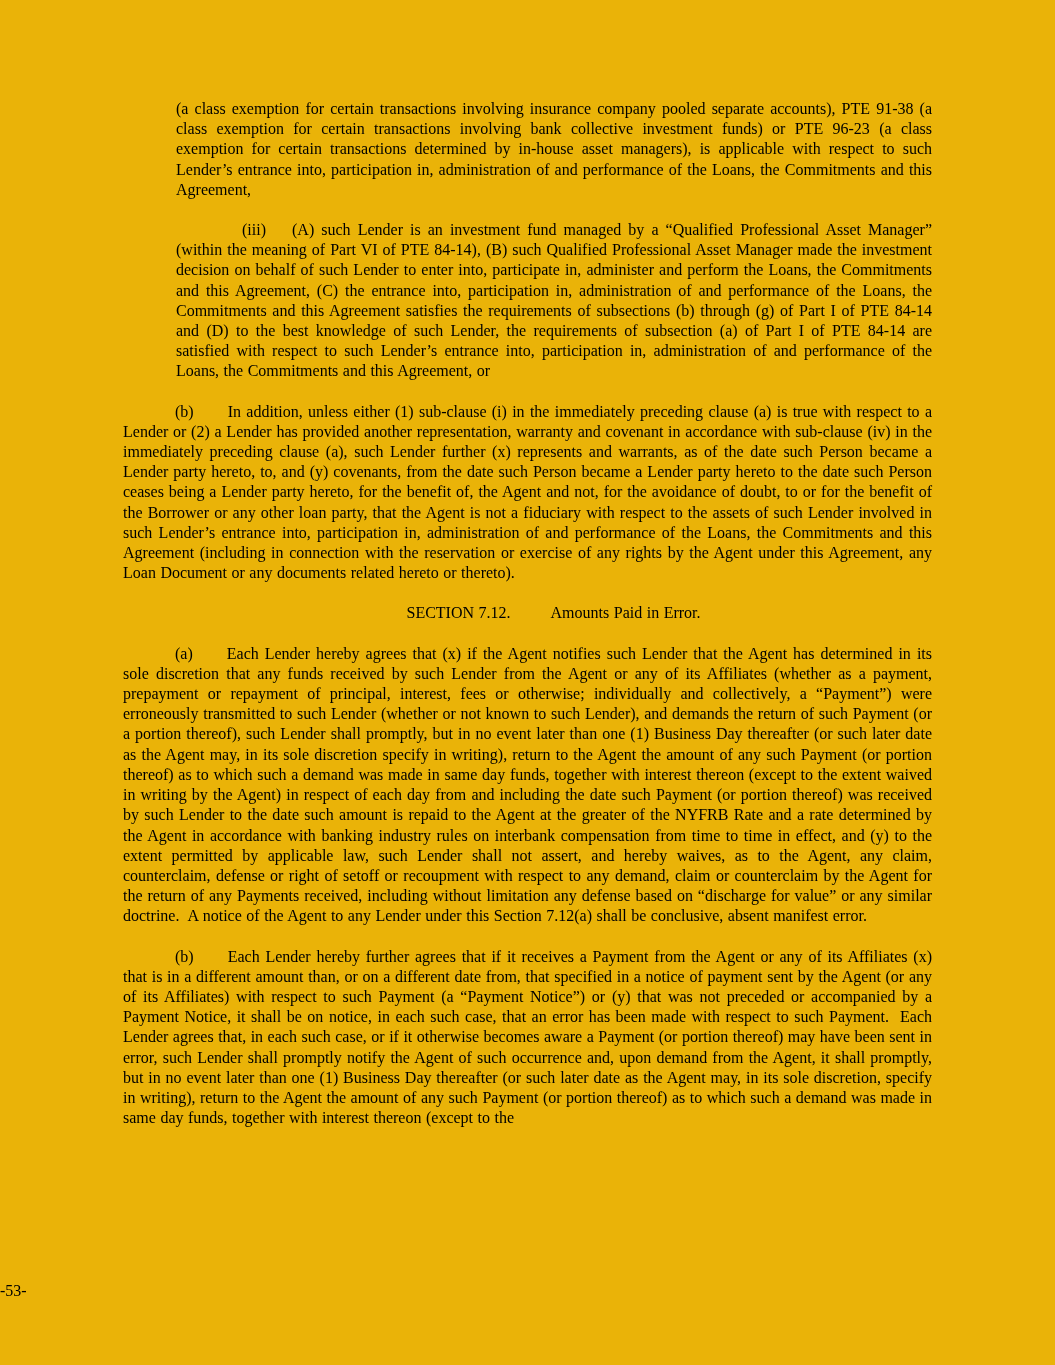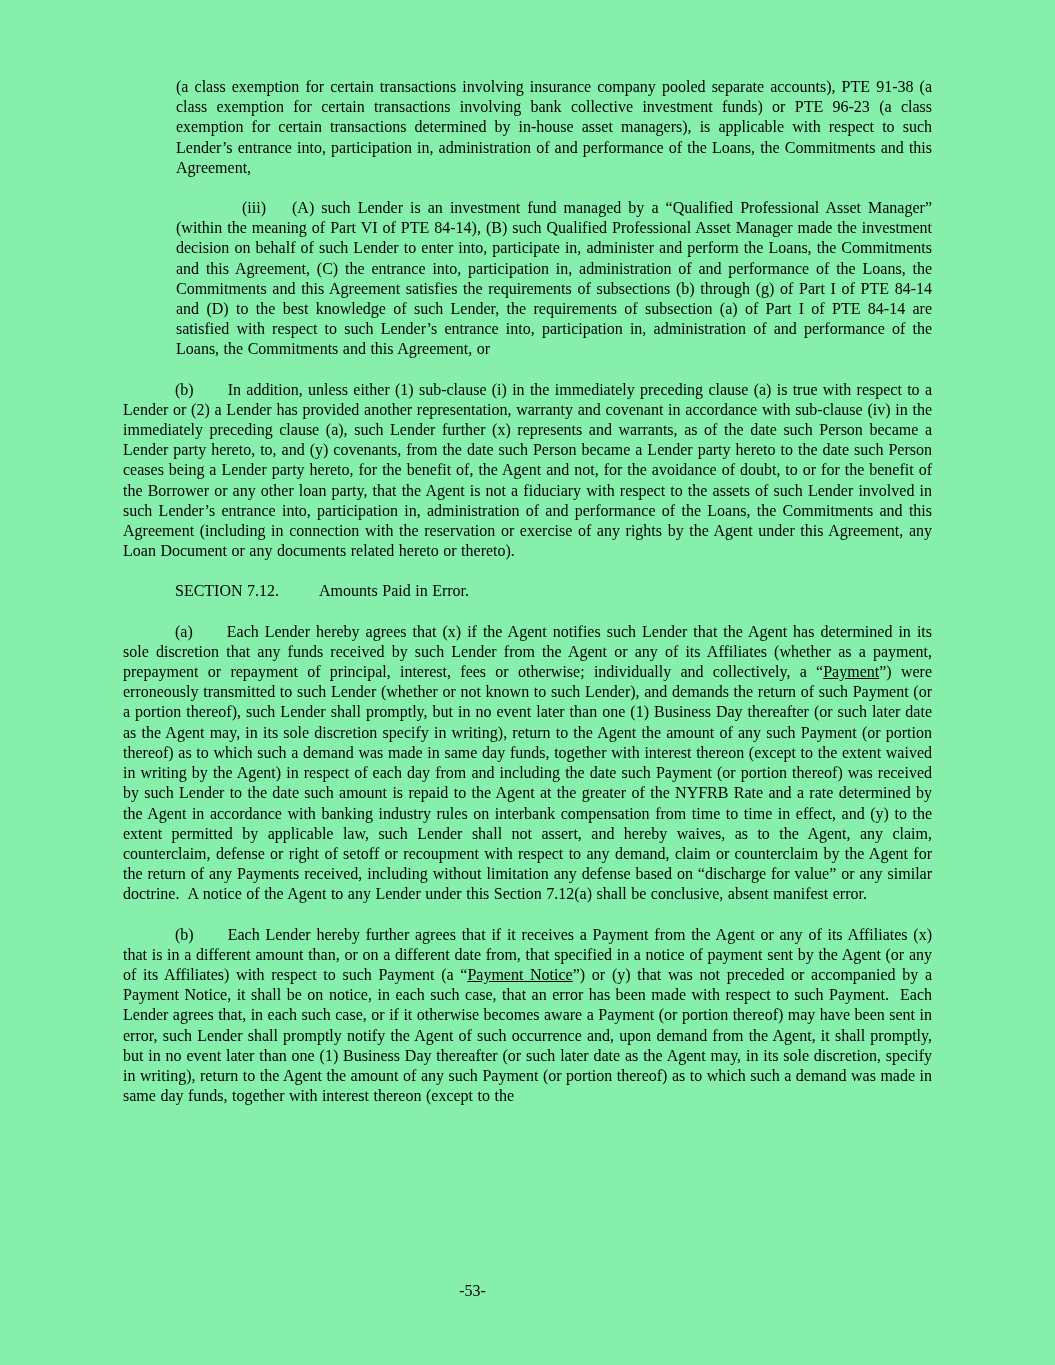--- a/index.html
+++ b/index.html
@@ -12,59 +12,57 @@
     height: 1365px;
     font-family: "Liberation Serif", serif;
     font-size: 16px;
     color: #000000;
   }
   .page {
     position: relative;
     width: 1055px;
     height: 1365px;
     box-sizing: border-box;
-    padding: 77px 123px 0 123px;
-    background: #86efac;
+    padding: 99px 123px 0 123px;
+    background: #eab308;
     overflow: hidden;
   }
   .doc p {
     margin: 0 0 20px 0;
     text-align: justify;
     line-height: 20.2px;
     word-spacing: 0.5px;
   }
   p.indented {
     margin-left: 53px;
   }
   p.indented.labeled {
     text-indent: 66px;
   }
   p.body.labeled {
     text-indent: 52px;
   }
   p.heading {
     text-indent: 52px;
-    text-align: left;
+    text-align: center;
   }
   .tab {
     display: inline-block;
     height: 1px;
   }
   p.indented .tab { width: 26px; }
   p.body .tab { width: 34px; }
   p.heading .tab { width: 40px; }
   .u {
-    text-decoration: underline;
   }
   .footer {
     position: absolute;
     top: 1281px;
     left: 0;
     width: 945px;
-    text-align: center;
     line-height: 20px;
   }
 </style>
 </head>
 <body>
 
 <div class="page">
   <div class="doc" id="doc">
       <p class="indented"><span>(a class exemption for certain transactions involving insurance company pooled separate accounts), PTE 91-38 (a class exemption for certain transactions involving bank collective investment funds) or PTE 96-23 (a class exemption for certain transactions determined by in-house asset managers), is applicable with respect to such Lender’s entrance into, participation in, administration of and performance of the Loans, the Commitments and this Agreement,</span></p>
       <p class="indented labeled"><span>(iii)</span><span class="tab"></span><span>(A) such Lender is an investment fund managed by a “Qualified Professional Asset Manager” (within the meaning of Part VI of PTE 84-14), (B) such Qualified Professional Asset Manager made the investment decision on behalf of such Lender to enter into, participate in, administer and perform the Loans, the Commitments and this Agreement, (C) the entrance into, participation in, administration of and performance of the Loans, the Commitments and this Agreement satisfies the requirements of subsections (b) through (g) of Part I of PTE 84-14 and (D) to the best knowledge of such Lender, the requirements of subsection (a) of Part I of PTE 84-14 are satisfied with respect to such Lender’s entrance into, participation in, administration of and performance of the Loans, the Commitments and this Agreement, or</span></p>

